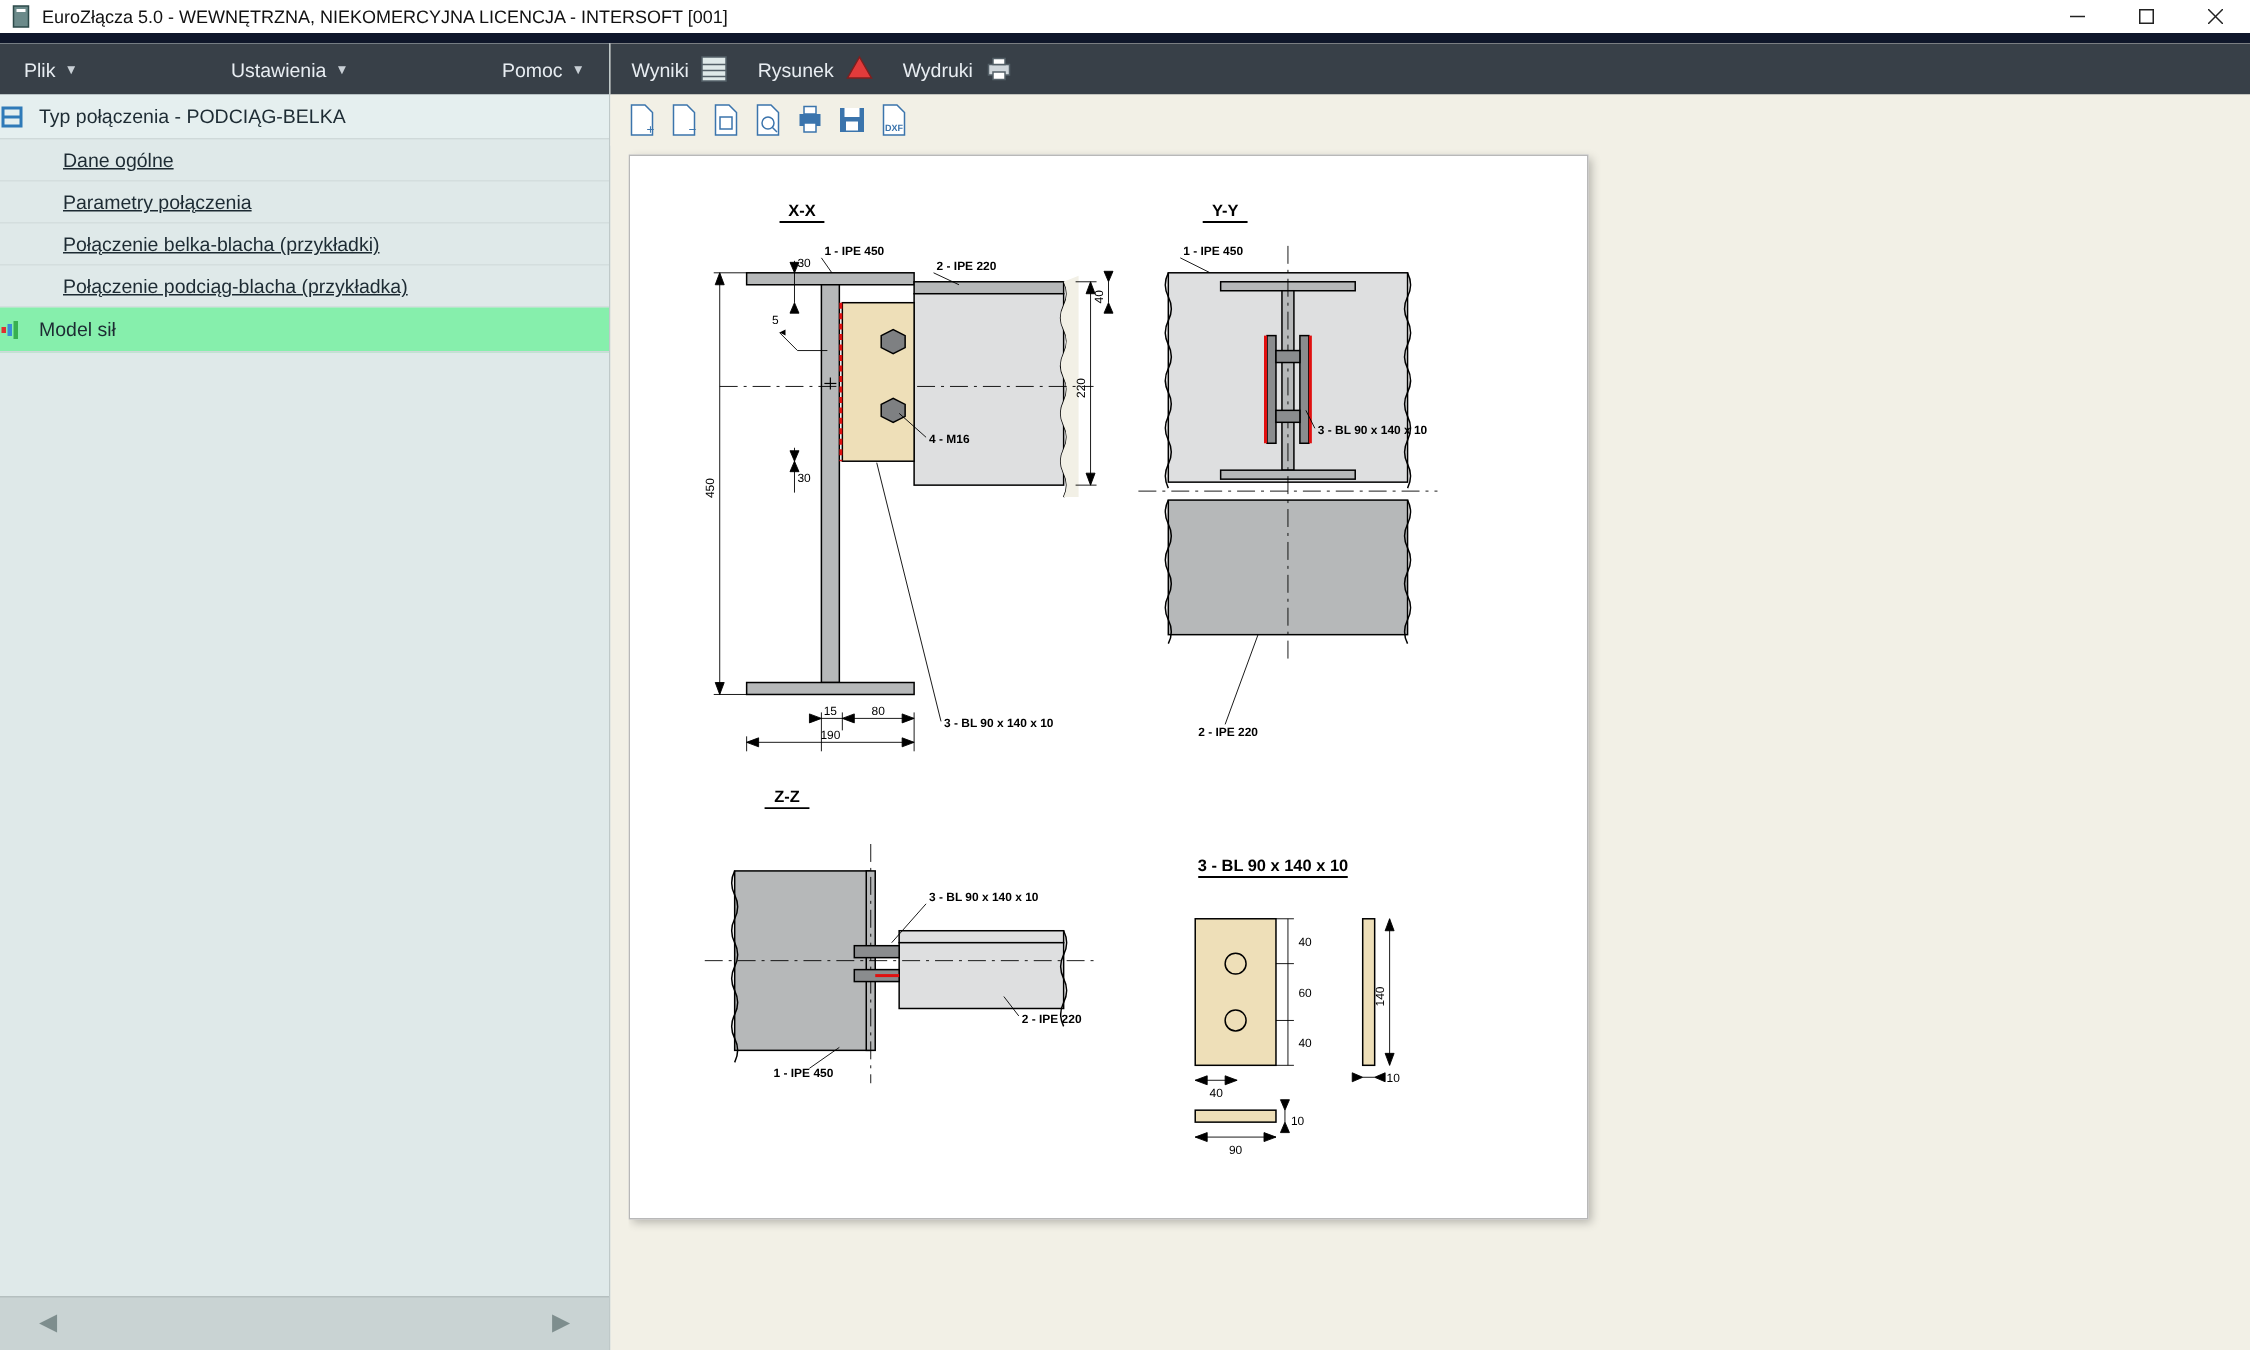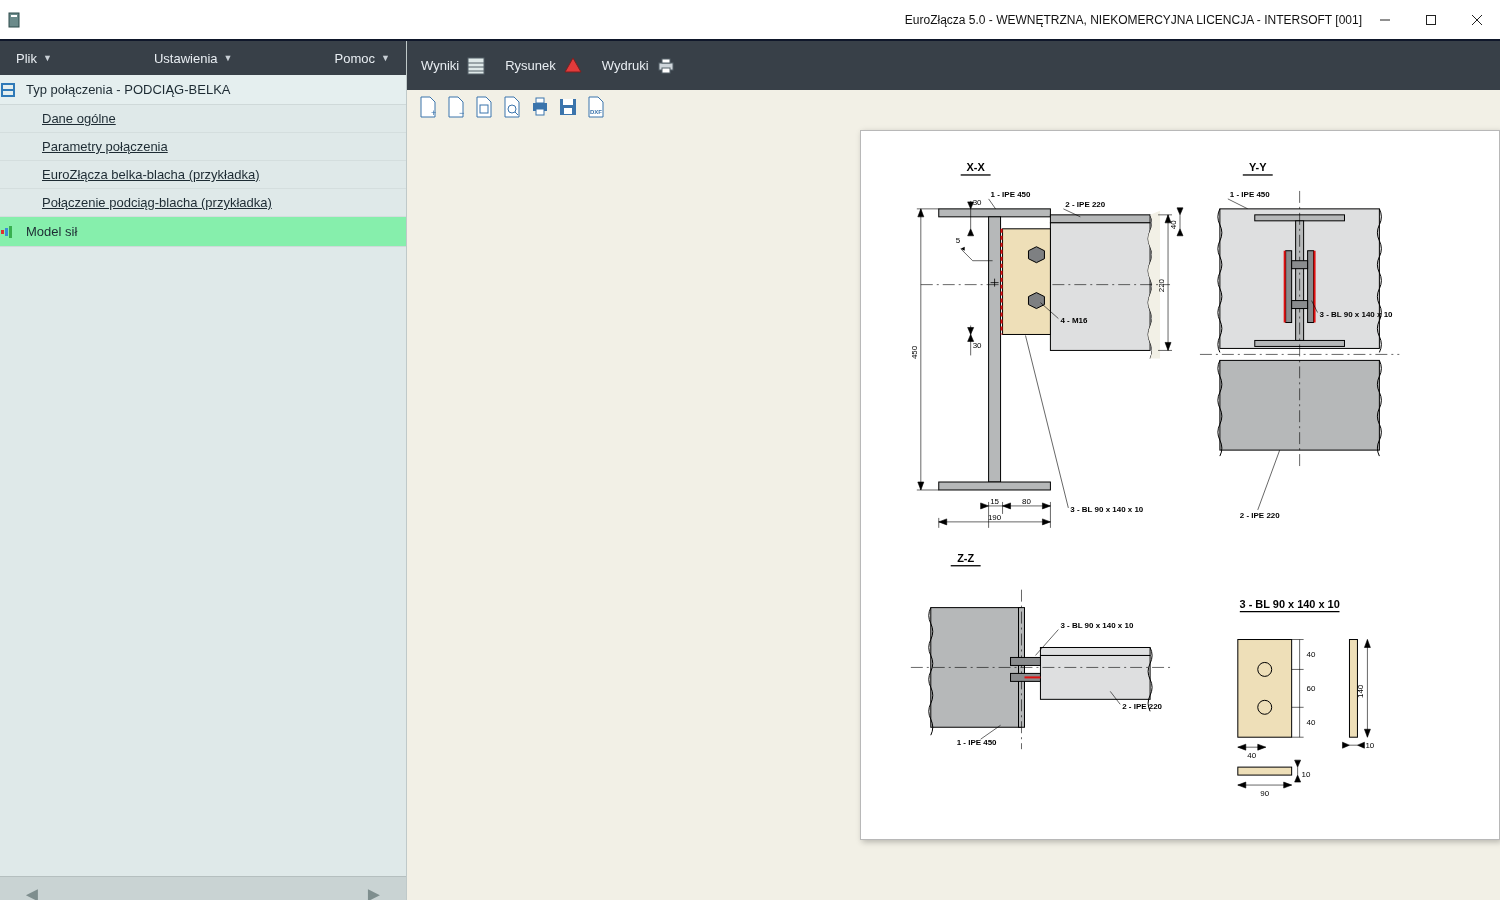--- a/index.html
+++ b/index.html
@@ -1,56 +1,56 @@
 <!DOCTYPE html>
 <html><head>
 <meta charset="utf-8">
 <style>
   * { box-sizing: border-box; margin: 0; padding: 0; font-family: "Segoe UI", Tahoma, sans-serif; }
   html, body { width: 1500px; height: 900px; overflow: hidden; background:#fff; }
 
   
-  .titlebar { height: 41px; background:#ffffff; border-bottom:2px solid #0f172a; display:flex; align-items:center; padding-left:6px;text-align:right; }
+  .titlebar { height: 29px; background:#ffffff; border-bottom:7px solid #0f172a; display:flex; align-items:center; padding-left:6px; }
   .titlebar .app-icon { width:16px; height:16px; margin-right:6px; display:inline-flex; align-items:center; justify-content:center; }
   .titlebar .title-text { font-size:12px; color:#111; flex:1; }
   .win-controls { display:flex; height:100%; }
   .win-btn { width:46px; height:100%; display:flex; align-items:center; justify-content:center; font-size:12px; color:#222; }
 
   
   .app-body { display:flex; height: calc(900px - 29px); }
   .left-pane { width:407px; background:#dfe9e9; display:flex; flex-direction:column; border-right:1px solid #bfc9c9; }
   .right-pane { flex:1; display:flex; flex-direction:column; background:#f2f0e6; }
 
   
   .menubar { height:34px; background:#384048; display:flex; align-items:center; padding:0 6px; color:#e8edf2; font-size:13px;justify-content:space-between; }
   .menubar .menu-item { padding:0 10px; height:100%; display:flex; align-items:center; gap:6px; cursor:pointer; }
   .menubar .caret { font-size:9px; color:#c9d0d6; }
 
   
-  .toolbar-dark { height:49px; background:#384048; display:flex; align-items:flex-start; padding:0 6px; color:#e8edf2; font-size:13px; gap:4px; }
+  .toolbar-dark { height:34px; background:#384048; display:flex; align-items:flex-start; padding:0 6px; color:#e8edf2; font-size:13px; gap:4px; }
   .toolbar-dark .tool-item { padding:0 8px; height:100%; display:flex; align-items:center; gap:8px; cursor:pointer; }
   .tool-icon { width:18px; height:18px; display:inline-flex; align-items:center; justify-content:center; }
 
   
   .tree { flex:1; font-size:13px; color:#1d2b33; }
   .tree-header { height:30px; display:flex; align-items:center; gap:10px; padding-left:0; border-bottom:1px solid #cfd9d9; background:#e5efef; font-weight:500; }
   .tree-header .hdr-icon { width:16px; height:16px; }
   .tree-row { height:28px; display:flex; align-items:center; padding-left:42px; border-bottom:1px solid #d4dede; cursor:pointer;text-decoration:underline; }
   .tree-header.second { height:30px; background:#86efac; }
 
   
   .footer-nav { height:36px; background:#c9d3d3; display:flex; align-items:center; justify-content:space-between; padding:0 18px; border-top:1px solid #b5bfbf; }
   .nav-arrow { width:28px; height:24px; color:#7e8e8e; display:flex; align-items:center; justify-content:center; font-size:20px; }
 
   
   .toolbar-light { height:34px; background:#f2f0e6; border-bottom:1px solid #f2f0e6; display:flex; align-items:center; gap:10px; padding-left:12px; }
   .doc-icon { width:18px; height:22px; display:inline-flex; align-items:center; justify-content:center; cursor:pointer; }
 
   
-  .canvas-wrap { flex:1; overflow:auto; display:flex; justify-content:flex-end; align-items:flex-start; padding:6px 0;margin-left:12px; }
+  .canvas-wrap { flex:1; overflow:auto; display:flex; justify-content:flex-start; align-items:flex-start; padding:6px 0;margin-left:12px; }
   .paper { width:640px; height:710px; background:#ffffff; border:1px solid #b8b8b8; box-shadow:2px 2px 6px rgba(0,0,0,.25); position:relative; }
   .paper svg { width:100%; height:100%; }
   svg text { font-family:Arial, sans-serif; }
   .lbl { font-size:8px; font-weight:bold; fill:#000; }
   .ttl { font-size:11px; font-weight:bold; fill:#000; }
   .dim { font-size:8px; fill:#000; }
 </style>
 </head>
 <body>
 
@@ -110,21 +110,21 @@
         </span>
         <span>Typ połączenia - PODCIĄG-BELKA</span>
       </div>
       <div class="tree-row">
           <span>Dane ogólne</span>
         </div>
       <div class="tree-row">
           <span>Parametry połączenia</span>
         </div>
       <div class="tree-row">
-          <span>EuroZłącza belka-blacha (przykładka)</span>
+          <span>Połączenie belka-blacha (przykładki)</span>
         </div>
       <div class="tree-row">
           <span>Połączenie podciąg-blacha (przykładka)</span>
         </div>
       <div class="tree-header second">
         <span class="hdr-icon">
           <svg viewBox="0 0 16 16">
               <rect x="1" y="6" width="3" height="4" fill="#e03030"></rect>
               <rect x="5" y="4" width="3" height="8" fill="#3a8cd8"></rect>
               <rect x="9" y="2" width="3" height="12" fill="#38b050"></rect>

